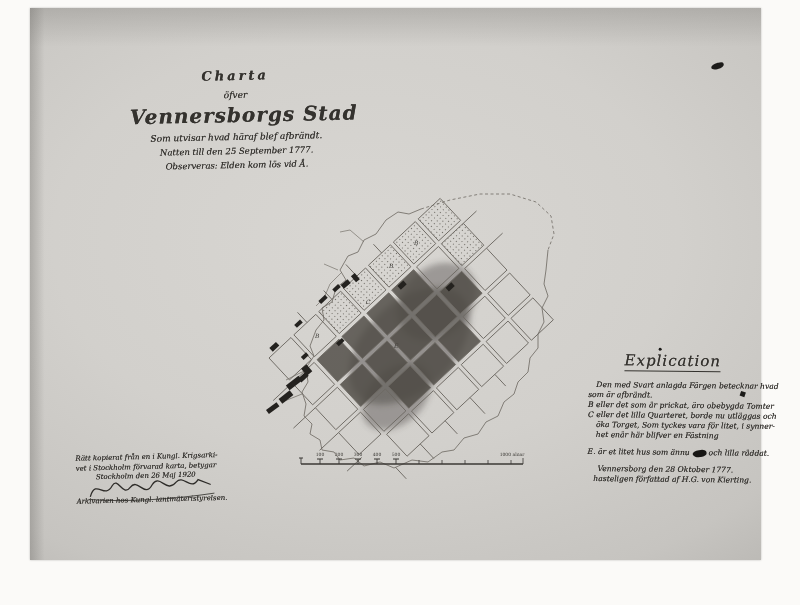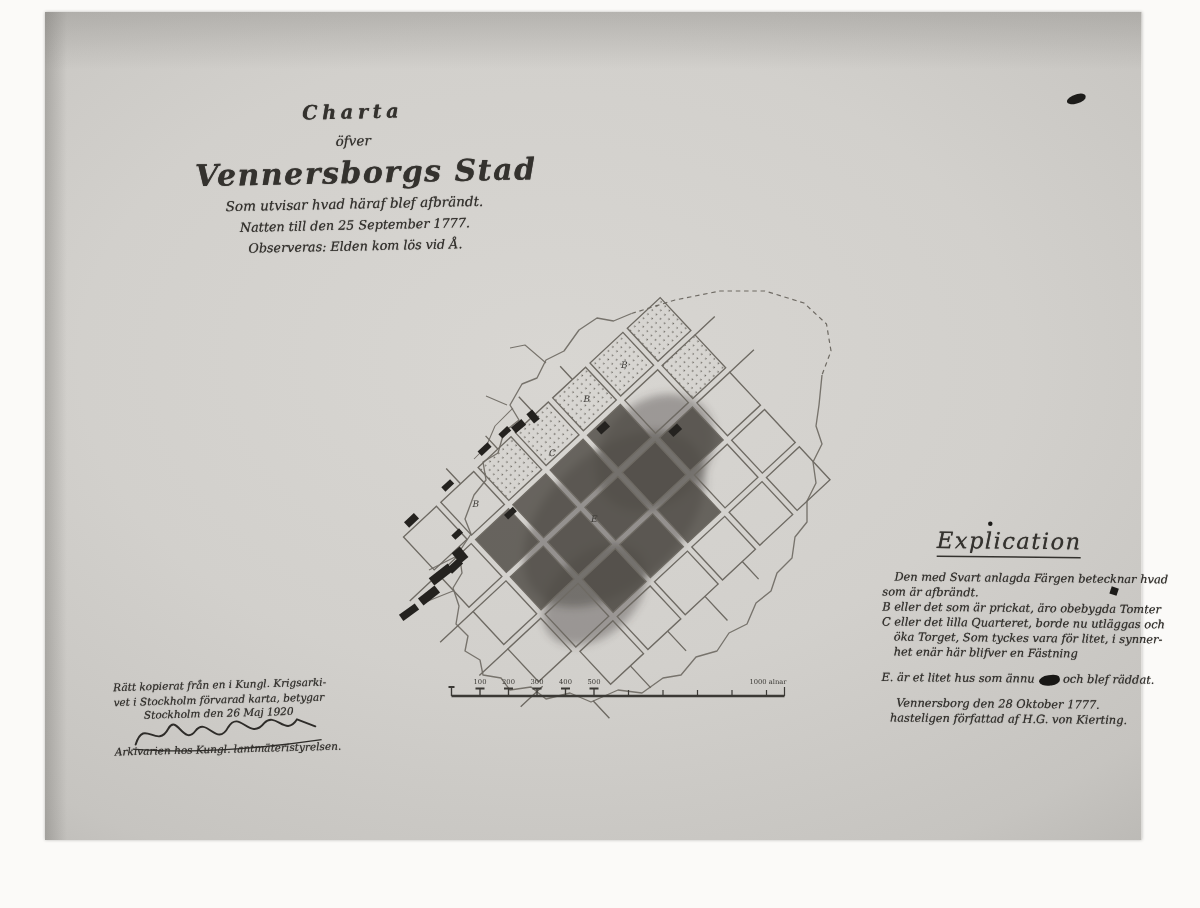--- a/index.html
+++ b/index.html
@@ -193,21 +193,21 @@
   <span class="expl-sample"></span>
   <div class="expl-line idt">Den med Svart anlagda Färgen betecknar hvad</div>
   <div class="expl-line">som är afbrändt.</div>
   <div class="expl-line">B eller det som är prickat, äro obebygda Tomter</div>
   <div class="expl-line">C eller det lilla Quarteret, borde nu utläggas och</div>
   <div class="expl-line idt">öka Torget, Som tyckes vara för litet, i synner-</div>
   <div class="expl-line idt">het enär här blifver en Fästning</div>
   <div class="expl-line expl-rescued">
     <span>E. är et litet hus som ännu</span>
     <span class="blot"></span>
-    <span>och blef räddat.</span>
+    <span>och lilla räddat.</span>
   </div>
   <div class="expl-line expl-date">Vennersborg den 28 Oktober 1777.</div>
   <div class="expl-line expl-author">hasteligen författad af H.G. von Kierting.</div>
 </div>
 
 <div class="cert hand">
   <div class="cert-line">Rätt kopierat från en i Kungl. Krigsarki-</div>
   <div class="cert-line">vet i Stockholm förvarad karta, betygar</div>
   <div class="cert-line cert-date">Stockholm den 26 Maj 1920</div>
   <svg class="signature" width="140" height="32" viewBox="0 0 140 32">

